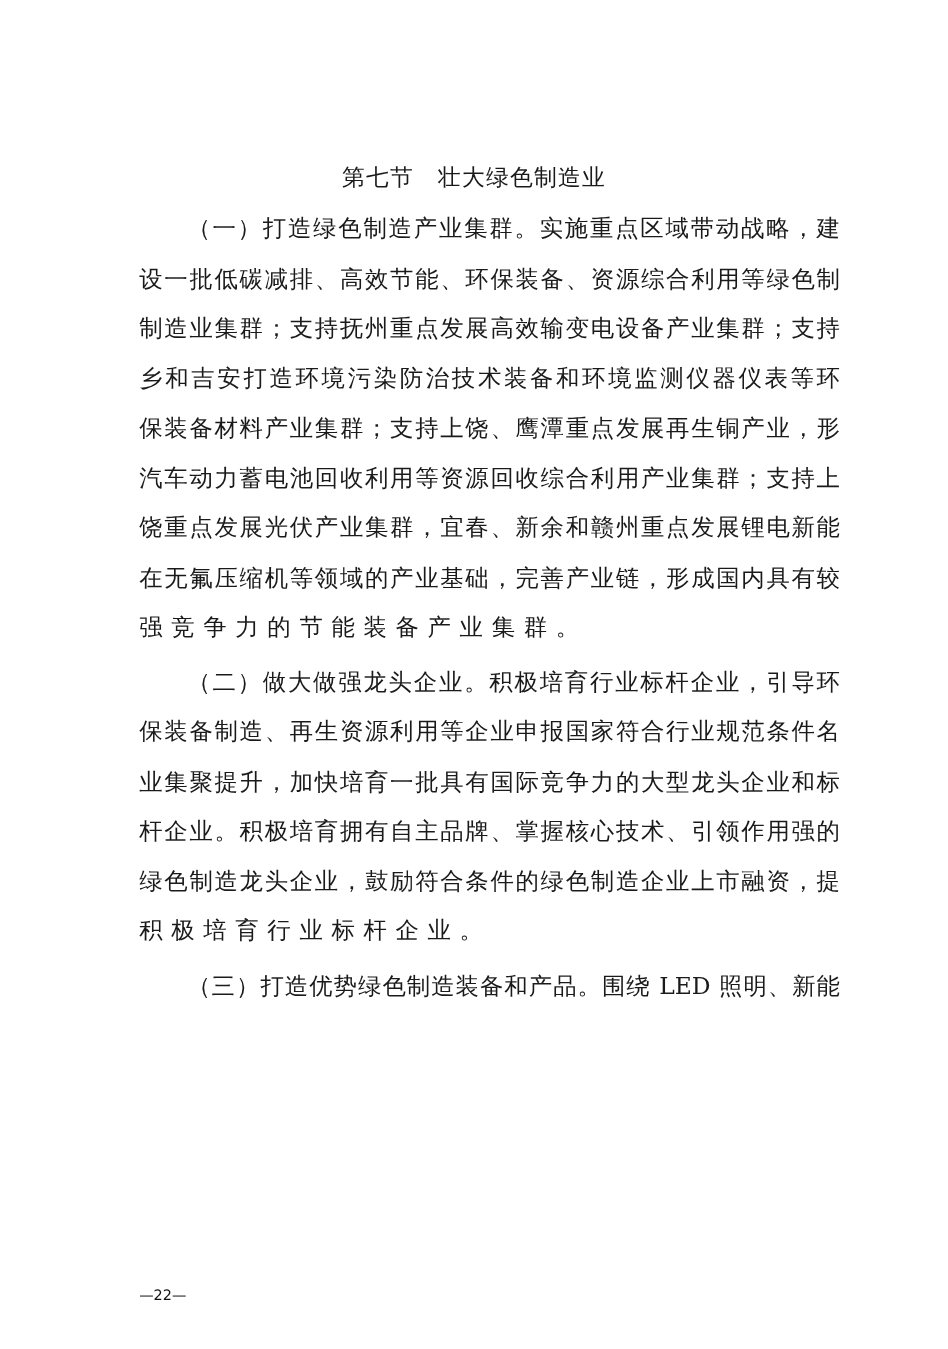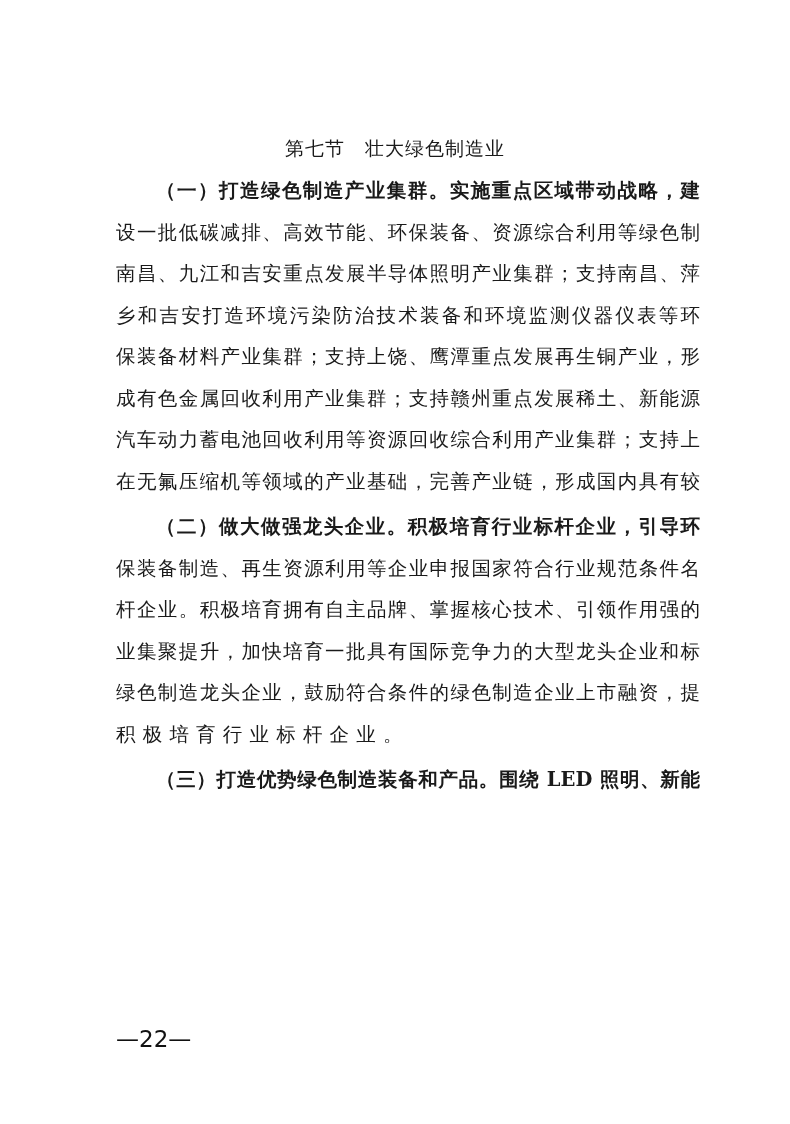--- a/index.html
+++ b/index.html
@@ -47,62 +47,62 @@
     text-align: justify;
     text-align-last: justify;
     letter-spacing: 0;
   }
   .line.last {
     text-align-last: left;
     letter-spacing: 7.2px;
   }
   .line.indent {
     padding-left: 40px;
-    font-weight: bold;
   }
   .gap {
     height: 4px;
   }
   .page-number {
     position: absolute;
-    top: 1027px;
+    top: 1067px;
     left: 116px;
     font-family: "DejaVu Sans", "Liberation Sans", sans-serif;
-    font-size: 23px;
+    font-size: 12px;
     line-height: 24px;
     color: #111;
   }
 </style>
 </head>
 <body>
 
 <div class="page">
 
   <div class="title">第七节　壮大绿色制造业</div>
 
   <div class="body">
 
     <div>
       <div class="line indent">（一）打造绿色制造产业集群。实施重点区域带动战略，建</div>
       <div class="line">设一批低碳减排、高效节能、环保装备、资源综合利用等绿色制</div>
-      <div class="line">南昌、九江和吉安重点发展半导体照明产业集群；支持南昌、萍</div>
+      <div class="line">制造业集群；支持抚州重点发展高效输变电设备产业集群；支持</div>
       <div class="line">乡和吉安打造环境污染防治技术装备和环境监测仪器仪表等环</div>
       <div class="line">保装备材料产业集群；支持上饶、鹰潭重点发展再生铜产业，形</div>
-      <div class="line">成有色金属回收利用产业集群；支持赣州重点发展稀土、新能源</div>
       <div class="line">汽车动力蓄电池回收利用等资源回收综合利用产业集群；支持上</div>
+      <div class="line">饶重点发展光伏产业集群，宜春、新余和赣州重点发展锂电新能</div>
       <div class="line">在无氟压缩机等领域的产业基础，完善产业链，形成国内具有较</div>
+      <div class="line last">强竞争力的节能装备产业集群。</div>
     </div>
 
     <div class="gap"></div>
 
     <div>
       <div class="line indent">（二）做大做强龙头企业。积极培育行业标杆企业，引导环</div>
       <div class="line">保装备制造、再生资源利用等企业申报国家符合行业规范条件名</div>
+      <div class="line">业集聚提升，加快培育一批具有国际竞争力的大型龙头企业和标</div>
       <div class="line">杆企业。积极培育拥有自主品牌、掌握核心技术、引领作用强的</div>
-      <div class="line">业集聚提升，加快培育一批具有国际竞争力的大型龙头企业和标</div>
       <div class="line">绿色制造龙头企业，鼓励符合条件的绿色制造企业上市融资，提</div>
       <div class="line last">积极培育行业标杆企业。</div>
     </div>
 
     <div class="gap"></div>
 
     <div>
       <div class="line indent">（三）打造优势绿色制造装备和产品。围绕 LED 照明、新能</div>
     </div>
 

